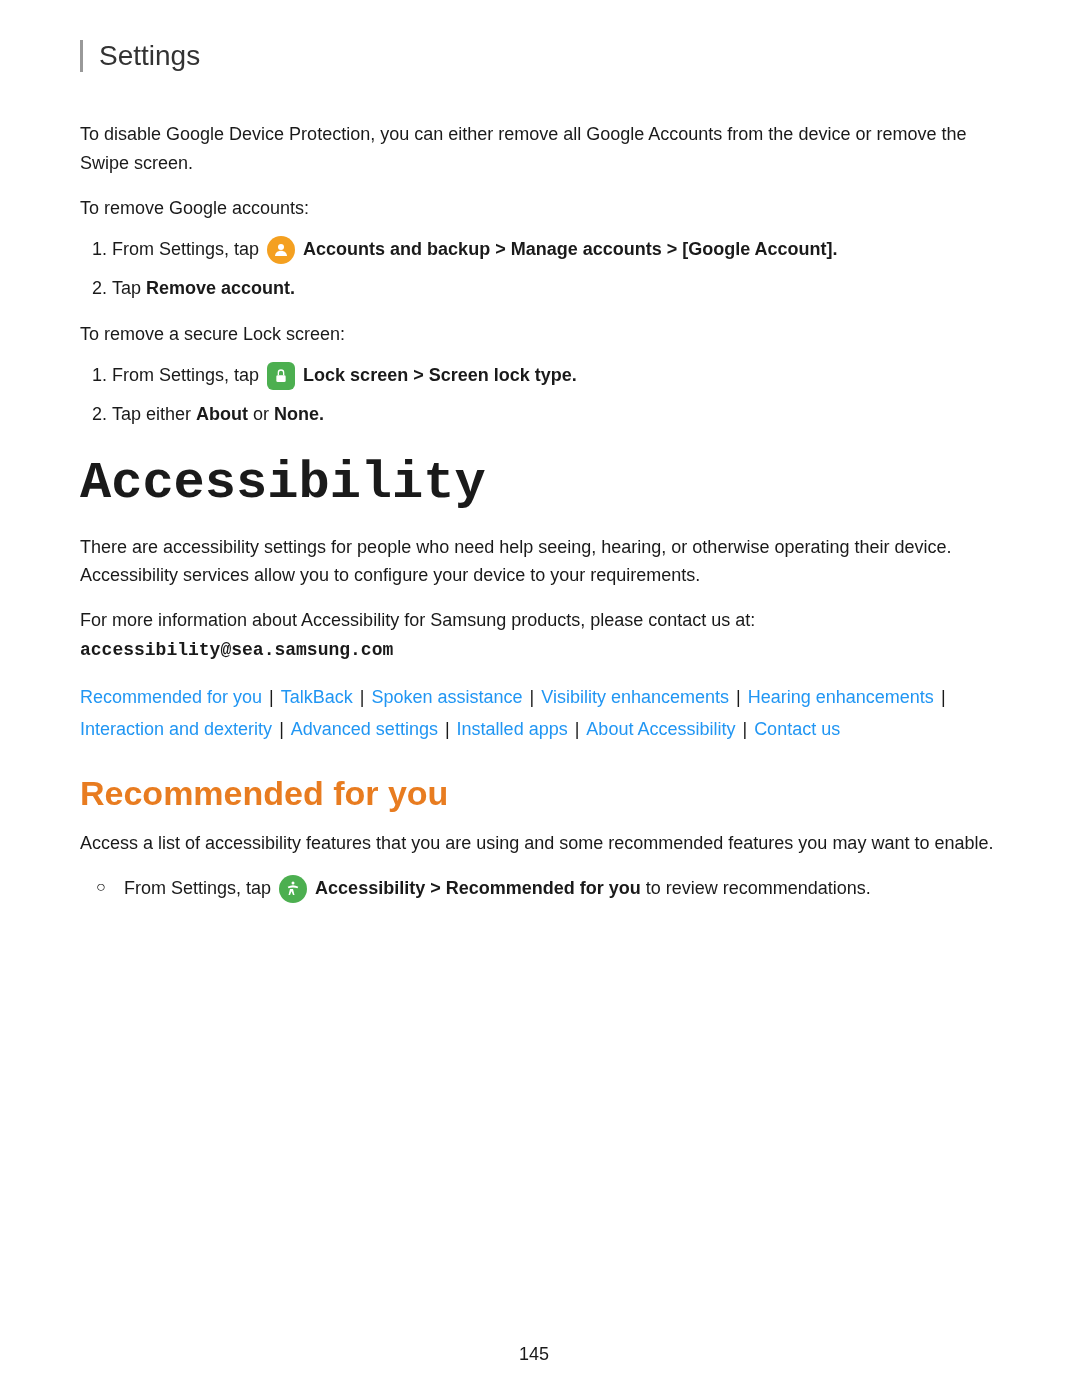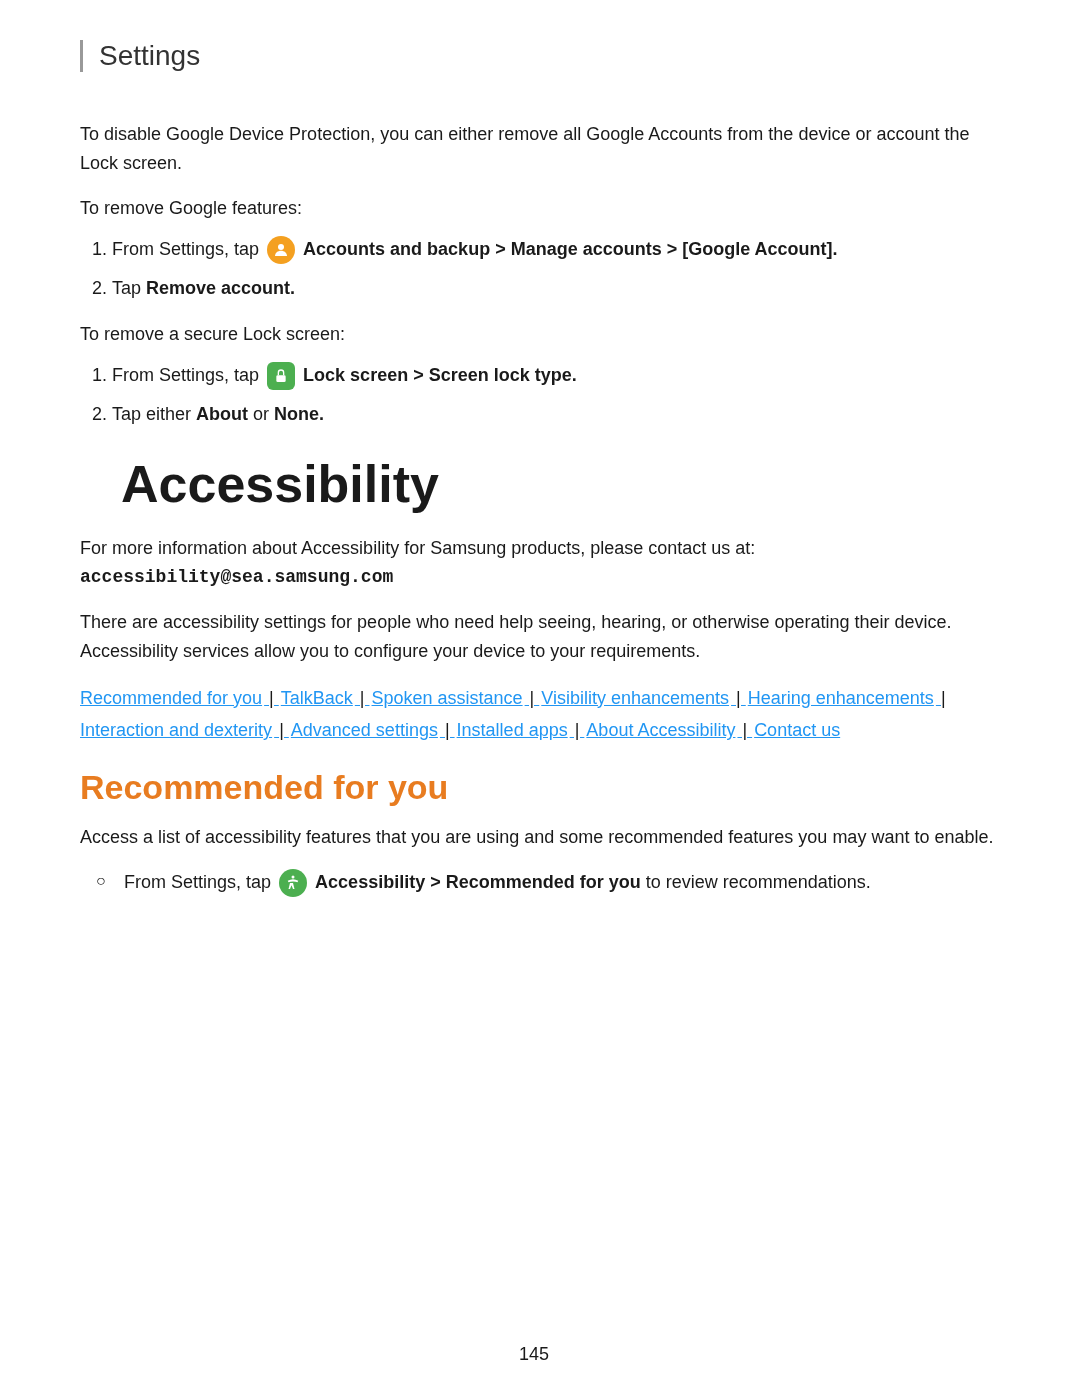--- a/index.html
+++ b/index.html
@@ -154,27 +154,26 @@
       position: relative;
       top: -1px;
     }
 
     .icon-accessibility svg {
       width: 18px;
       height: 18px;
     }
 
     .accessibility-main-heading {
-      font-family: Liberation Sans, sans-serif;
+      font-family: Liberation Mono, monospace;
       font-size: 52px;
       font-weight: bold;
       color: #1a1a1a;
       margin-bottom: 20px;
       margin-top: 10px;
-      margin-left: 41px;
     }
 
     .recommended-heading {
       font-family: Arial, sans-serif;
       font-size: 34px;
       font-weight: bold;
       color: #e87c20;
       margin-bottom: 16px;
       margin-top: 10px;
     }
@@ -182,23 +181,22 @@
     .link-color {
       color: #2196F3;
       text-decoration: none;
       cursor: pointer;
     }
 
     .links-nav {
       font-family: Arial, sans-serif;
       font-size: 18px;
       line-height: 1.8;
-      margin-bottom: 21px;
+      margin-bottom: 28px;
       color: #2196F3;
-      text-decoration: underline;
     }
 
     .links-nav .separator {
       color: #1a1a1a;
       margin: 0 2px;
     }
 
     .email-bold {
       font-weight: bold;
       font-family: 'Courier New', monospace;
@@ -223,23 +221,23 @@
 </head>
 <body>
 
 <div class="page">
 
   <div class="page-header">
     <span class="page-header-title">Settings</span>
   </div>
 
   <div class="sub-section">
-    <p class="body-text">To disable Google Device Protection, you can either remove all Google Accounts from the device or account the Lock screen.</p>
-
-    <p class="list-label">To remove Google features:</p>
+    <p class="body-text">To disable Google Device Protection, you can either remove all Google Accounts from the device or remove the Swipe screen.</p>
+
+    <p class="list-label">To remove Google accounts:</p>
 
     <ol>
       <li>
         <span>From Settings, tap</span>
         <span class="icon-accounts">
           <svg viewBox="0 0 24 24" fill="white">
             <circle cx="12" cy="8" r="4"></circle>
             <path d="M4 20c0-4 3.6-7 8-7s8 3 8 7"></path>
           </svg>
         </span>
@@ -264,26 +262,26 @@
         <span class="bold">Lock screen &gt; Screen lock type.</span>
       </li>
       <li>
         <span>Tap either <span class="bold">About</span> or <span class="bold">None.</span></span>
       </li>
     </ol>
   </div>
 
   <div class="accessibility-main-heading">Accessibility</div>
 
+  <p class="body-text">There are accessibility settings for people who need help seeing, hearing, or otherwise operating their device. Accessibility services allow you to configure your device to your requirements.</p>
+
   <p class="body-text">
     <span>For more information about Accessibility for Samsung products, please contact us at:</span><br>
     <span class="email-bold">accessibility@sea.samsung.com</span>
   </p>
-
-  <p class="body-text">There are accessibility settings for people who need help seeing, hearing, or otherwise operating their device. Accessibility services allow you to configure your device to your requirements.</p>
 
   <div class="links-nav">
     <a class="link-color">Recommended for you</a><span class="separator"> | </span><a class="link-color">TalkBack</a><span class="separator"> | </span><a class="link-color">Spoken assistance</a><span class="separator"> | </span><a class="link-color">Visibility enhancements</a><span class="separator"> | </span><a class="link-color">Hearing enhancements</a><span class="separator"> | </span><a class="link-color">Interaction and dexterity</a><span class="separator"> | </span><a class="link-color">Advanced settings</a><span class="separator"> | </span><a class="link-color">Installed apps</a><span class="separator"> | </span><a class="link-color">About Accessibility</a><span class="separator"> | </span><a class="link-color">Contact us</a>
   </div>
 
   <div class="sub-section">
     <div class="recommended-heading">Recommended for you</div>
 
     <p class="body-text">Access a list of accessibility features that you are using and some recommended features you may want to enable.</p>
 

